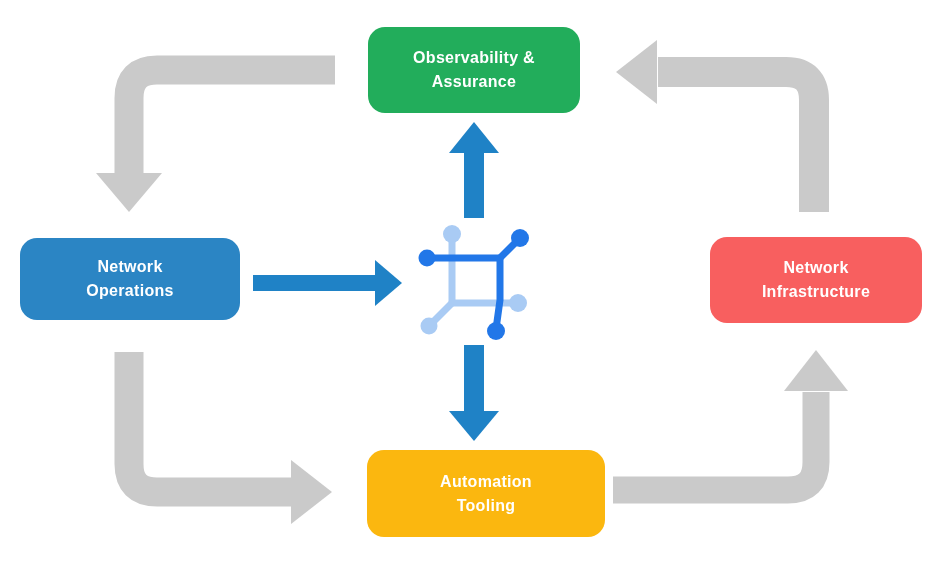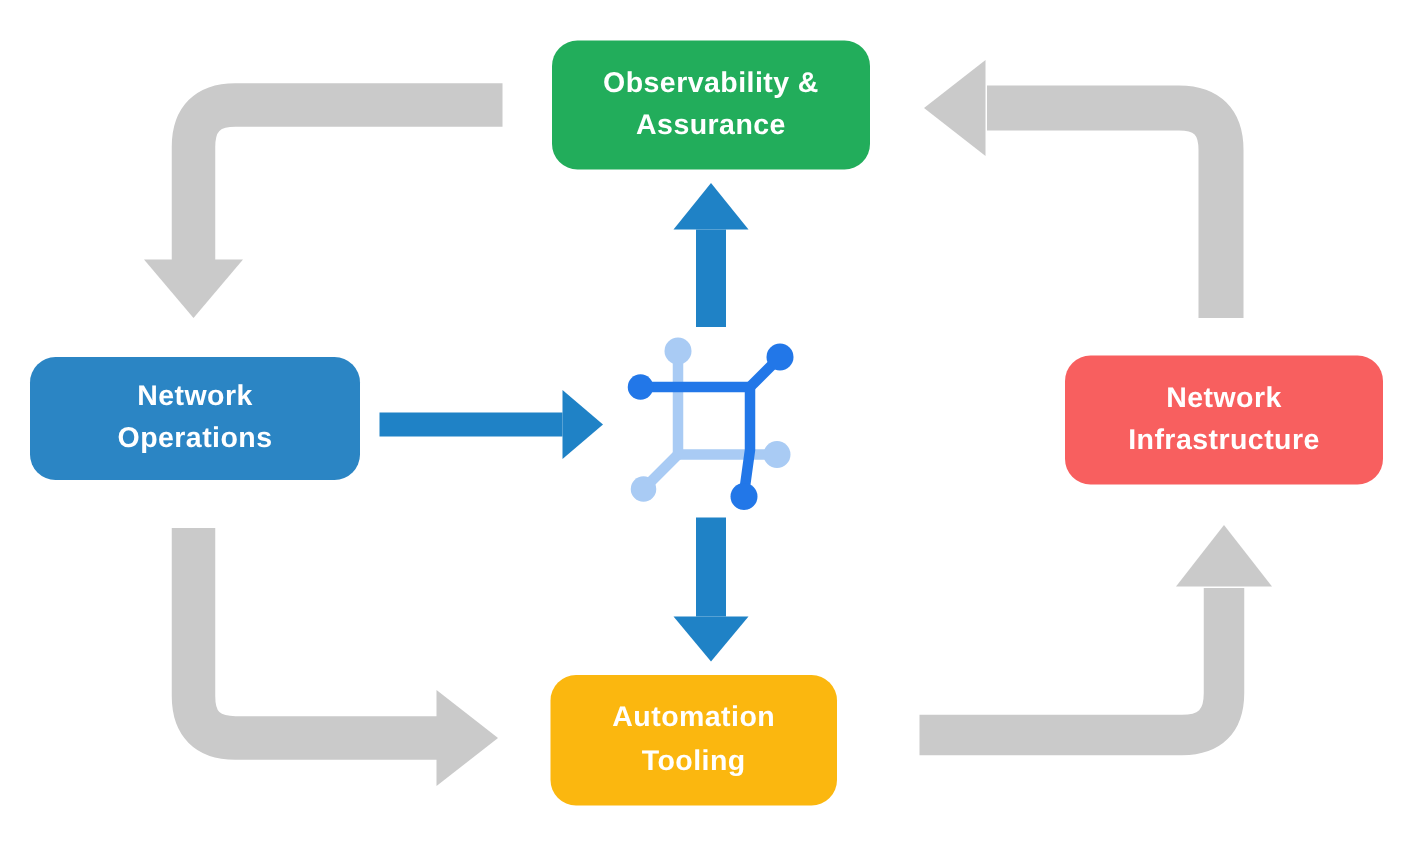--- a/index.html
+++ b/index.html
@@ -23,30 +23,30 @@
   .node {
     position: absolute;
     border-radius: 17px;
     display: flex;
     align-items: center;
     justify-content: center;
     text-align: center;
   }
   .node-label {
     color: #ffffff;
-    font-size: 19px;
+    font-size: 16px;
     font-weight: 600;
     letter-spacing: 0.3px;
     line-height: 1.5;
     white-space: pre-line;
   }
   #node-observability { left: 368px; top: 27px;  width: 212px; height: 86px; }
   #node-operations    { left: 20px;  top: 238px; width: 220px; height: 82px; }
   #node-infrastructure{ left: 710px; top: 237px; width: 212px; height: 86px; }
-  #node-automation    { left: 367px; top: 450px; width: 191px; height: 87px; }
+  #node-automation    { left: 367px; top: 450px; width: 238px; height: 87px; }
 </style>
 </head>
 <body>
 
 <div id="stage">
 
   <svg id="arrow-layer" width="948" height="570" viewBox="0 0 948 570">
 
     <g>
       <path d="M 335 70 L 157 70 Q 129 70 129 98 L 129 174" fill="none" stroke-width="29" stroke="#CACACA"></path>

